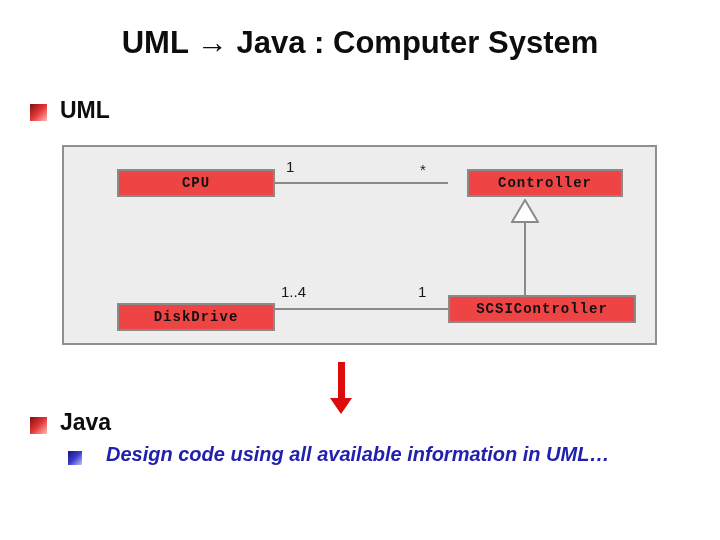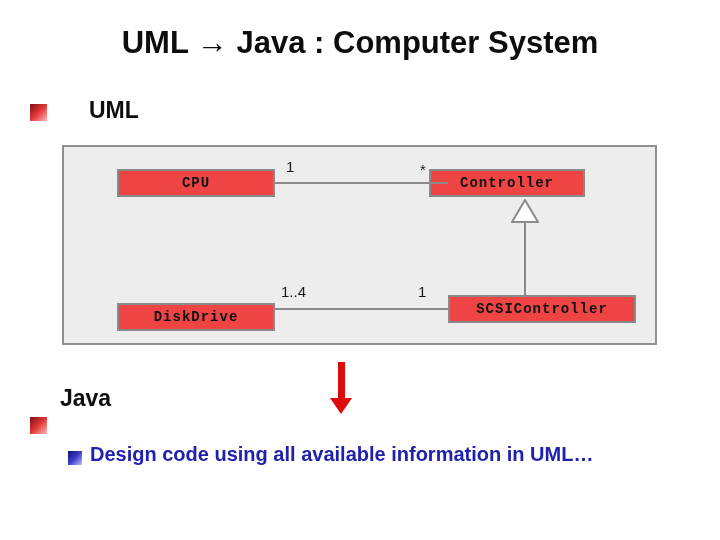--- a/index.html
+++ b/index.html
@@ -23,37 +23,37 @@
   .l1-label {
     position:absolute; left:60px; font-size:23px; font-weight:bold; color:#0d0d0d;
   }
 
   
   .sq-blue {
     position:absolute; left:68px; top:451px; width:14px; height:14px;
     background:linear-gradient(135deg,#14147e 0%, #3c3cc8 50%, #c3c3ff 100%);
   }
   .l2-label {
-    position:absolute; left:90px; top:443px; font-size:20px; font-weight:bold;
-    color:#2121ad; white-space:nowrap;
+    position:absolute; left:106px; top:443px; font-size:20px; font-weight:bold;
+    color:#2121ad; white-space:nowrap;font-style:italic;
   }
 
   
   .panel {
     position:absolute; left:62px; top:145px; width:591px; height:196px;
     background:#ededed; border:2px solid #8f8f8f; box-sizing:content-box;
   }
   .cls {
     position:absolute; box-sizing:border-box; background:#ef4444;
     border:2px solid #8a8a8a; display:flex; align-items:center; justify-content:center;
     font-family:"Liberation Mono", monospace; font-weight:bold; font-size:14px;
     color:#111; letter-spacing:1px; white-space:nowrap;
   }
   .cls-cpu        { left:53px;  top:22px;  width:158px; height:28px; }
-  .cls-controller { left:365px; top:22px;  width:156px; height:28px; }
+  .cls-controller { left:403px; top:22px;  width:156px; height:28px; }
   .cls-diskdrive  { left:53px;  top:156px; width:158px; height:28px; }
   .cls-scsi       { left:384px; top:148px; width:188px; height:28px; }
 
   .line { position:absolute; background:#8a8a8a; }
   .assoc-top    { left:211px; top:35px;  width:173px; height:2px; }
   .assoc-bottom { left:211px; top:161px; width:173px; height:2px; }
   .gen-line     { left:460px; top:75px;  width:2px;   height:73px; }
 
   .gen-triangle { position:absolute; left:447px; top:52px; width:28px; height:25px; }
 
@@ -67,21 +67,21 @@
   .red-arrow { position:absolute; left:330px; top:362px; width:22px; height:53px; }
 </style>
 </head>
 <body>
 
 <div class="slide">
 
   <div class="title">UML → Java : Computer System</div>
 
   <div class="sq-red" style="left:30px; top:104px;"></div>
-  <div class="l1-label" style="top:97px;margin-left:29px;">UML</div>
+  <div class="l1-label" style="top:97px;">UML</div>
 
   <div class="panel">
 
     <div class="cls cls-cpu">
       <span>CPU</span>
     </div>
     <div class="cls cls-controller">
       <span>Controller</span>
     </div>
     <div class="cls cls-diskdrive">
@@ -104,18 +104,18 @@
     <div class="mult mult-bottom-from">1..4</div>
     <div class="mult mult-bottom-to">1</div>
   </div>
 
   <svg class="red-arrow" viewBox="0 0 22 53">
     <rect x="8" y="0" width="7" height="37" fill="#dd0b0b"></rect>
     <polygon points="0,36 22,36 11,52" fill="#dd0b0b"></polygon>
   </svg>
 
   <div class="sq-red" style="left:30px; top:417px;"></div>
-  <div class="l1-label" style="top:385px;">Java</div>
+  <div class="l1-label" style="top:409px;">Java</div>
 
   <div class="sq-blue"></div>
   <div class="l2-label">Design code using all available information in UML…</div>
 
 </div>
 
 </body></html>

